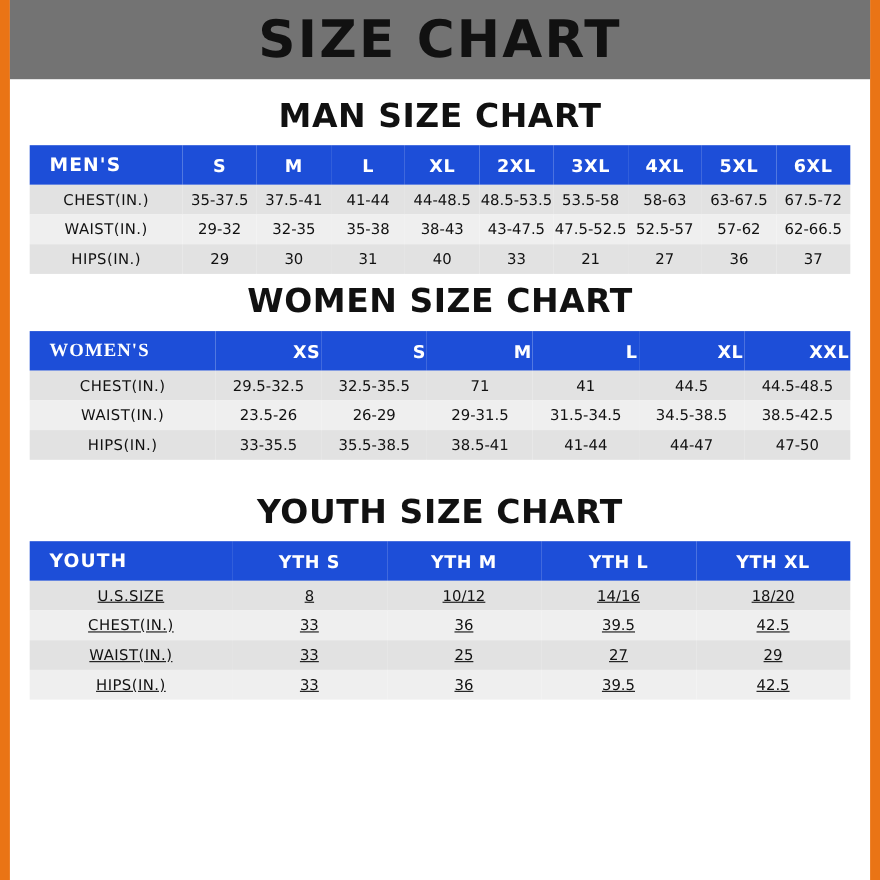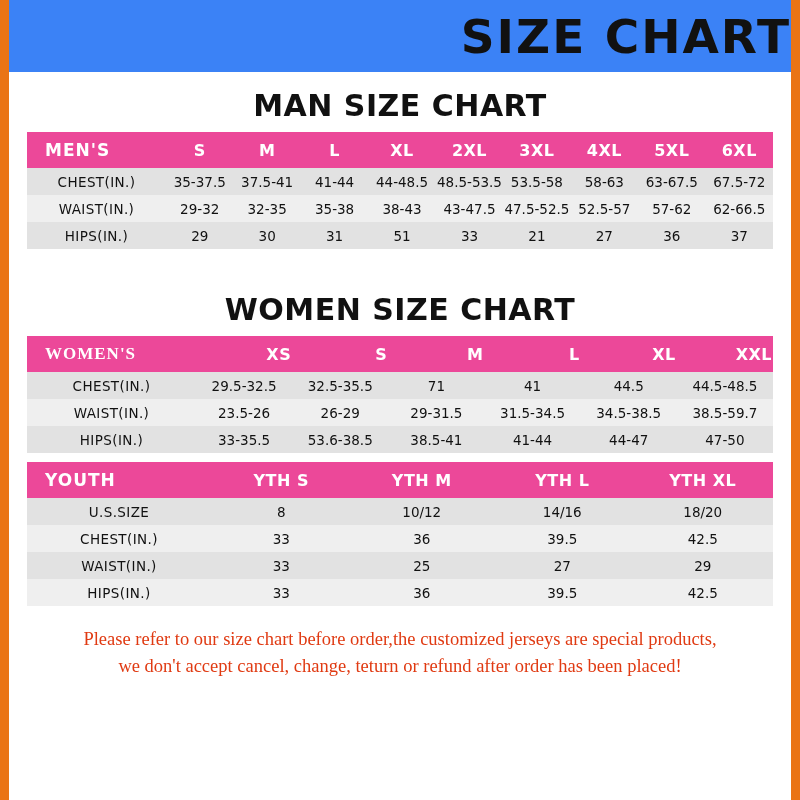--- a/index.html
+++ b/index.html
@@ -16,25 +16,25 @@
   .page {
     position: relative;
     width: 800px;
     height: 800px;
     box-sizing: border-box;
     border-left: 9px solid #ea7415;
     border-right: 9px solid #ea7415;
     background: #ffffff;
   }
   .header-band {
-    background: #3b82f6;
+    background: #737373;
     height: 72px;
     display: flex;
     align-items: center;
-    justify-content: flex-end;
+    justify-content: center;
   }
   .header-title {
     font-family: "DejaVu Sans", sans-serif;
     font-weight: bold;
     font-size: 47px;
     letter-spacing: 2px;
     color: #111111;
     line-height: 1;
   }
   .content {
@@ -42,36 +42,36 @@
   }
   .section-title {
     text-align: center;
     font-family: "DejaVu Sans", sans-serif;
     font-weight: bold;
     font-size: 30px;
     color: #111111;
     letter-spacing: 0.5px;
   }
   .t1 { margin-top: 16px; }
-  .t2 { margin-top: 43px; }
+  .t2 { margin-top: 8px; }
   .t3 { margin-top: 30px; }
 
   table.size-table {
     width: 746px;
     margin: 9px auto 0 auto;
     border-collapse: collapse;
     table-layout: fixed;
   }
   table.size-table th, table.size-table td {
     text-align: center;
     font-family: "DejaVu Sans", sans-serif;
     white-space: nowrap;
   }
   table.size-table thead th {
-    background: #ec4899;
+    background: #1d4ed8;
     color: #ffffff;
     font-weight: bold;
     font-size: 16px;
     height: 34px;
     letter-spacing: 0.5px;
   }
   table.size-table thead th.rowhead {
     text-align: left;
     padding-left: 18px;
     font-size: 17px;
@@ -89,21 +89,21 @@
   }
   table.size-table tbody tr.odd td { background: #e2e2e2; }
   table.size-table tbody tr.even td { background: #efefef; }
 
   
   .men-table thead th.rowhead { width: 120px; }
   .women-table thead th.rowhead { width: 150px; font-family: Liberation Serif, serif; }
   .youth-table thead th.rowhead { width: 165px; }
   .youth-table thead th { font-size: 16px; }
   .youth-table thead th.rowhead { font-size: 18px; }
-  .youth-table tbody td { height: 33px; font-size: 14.5px; }
+  .youth-table tbody td { height: 33px; font-size: 14.5px; text-decoration: underline; }
   .women-table tbody td { height: 31px; font-size: 14px; }
   .women-table thead th { height: 40px; font-size: 17px; text-align: right; }
   .men-table thead th { height: 36px; }
 
   .footer-note {
     margin: 20px 0 0 0;
     padding: 0 14px;
     text-align: center;
     color: #e03a12;
     font-family: "Liberation Serif", serif;
@@ -162,21 +162,21 @@
           <td>47.5-52.5</td>
           <td>52.5-57</td>
           <td>57-62</td>
           <td>62-66.5</td>
         </tr>
         <tr class="odd">
           <td class="rowhead">HIPS(IN.)</td>
           <td>29</td>
           <td>30</td>
           <td>31</td>
-          <td>51</td>
+          <td>40</td>
           <td>33</td>
           <td>21</td>
           <td>27</td>
           <td>36</td>
           <td>37</td>
         </tr>
       </tbody>
     </table>
 
     <div class="section-title t2">WOMEN SIZE CHART</div>
@@ -202,34 +202,35 @@
           <td>44.5</td>
           <td>44.5-48.5</td>
         </tr>
         <tr class="even">
           <td class="rowhead">WAIST(IN.)</td>
           <td>23.5-26</td>
           <td>26-29</td>
           <td>29-31.5</td>
           <td>31.5-34.5</td>
           <td>34.5-38.5</td>
-          <td>38.5-59.7</td>
+          <td>38.5-42.5</td>
         </tr>
         <tr class="odd">
           <td class="rowhead">HIPS(IN.)</td>
           <td>33-35.5</td>
-          <td>53.6-38.5</td>
+          <td>35.5-38.5</td>
           <td>38.5-41</td>
           <td>41-44</td>
           <td>44-47</td>
           <td>47-50</td>
         </tr>
       </tbody>
     </table>
 
+    <div class="section-title t3">YOUTH SIZE CHART</div>
     <table class="size-table youth-table">
       <thead>
         <tr>
           <th class="rowhead">YOUTH</th>
           <th>YTH S</th>
           <th>YTH M</th>
           <th>YTH L</th>
           <th>YTH XL</th>
         </tr>
       </thead>
@@ -258,19 +259,15 @@
         <tr class="even">
           <td class="rowhead">HIPS(IN.)</td>
           <td>33</td>
           <td>36</td>
           <td>39.5</td>
           <td>42.5</td>
         </tr>
       </tbody>
     </table>
 
-    <div class="footer-note">
-      <div>Please refer to our size chart before order,the customized jerseys are special products,</div>
-      <div>we don't accept cancel, change, teturn or refund after order has been placed!</div>
-    </div>
 
   </div>
 </div>
 
 </body></html>

